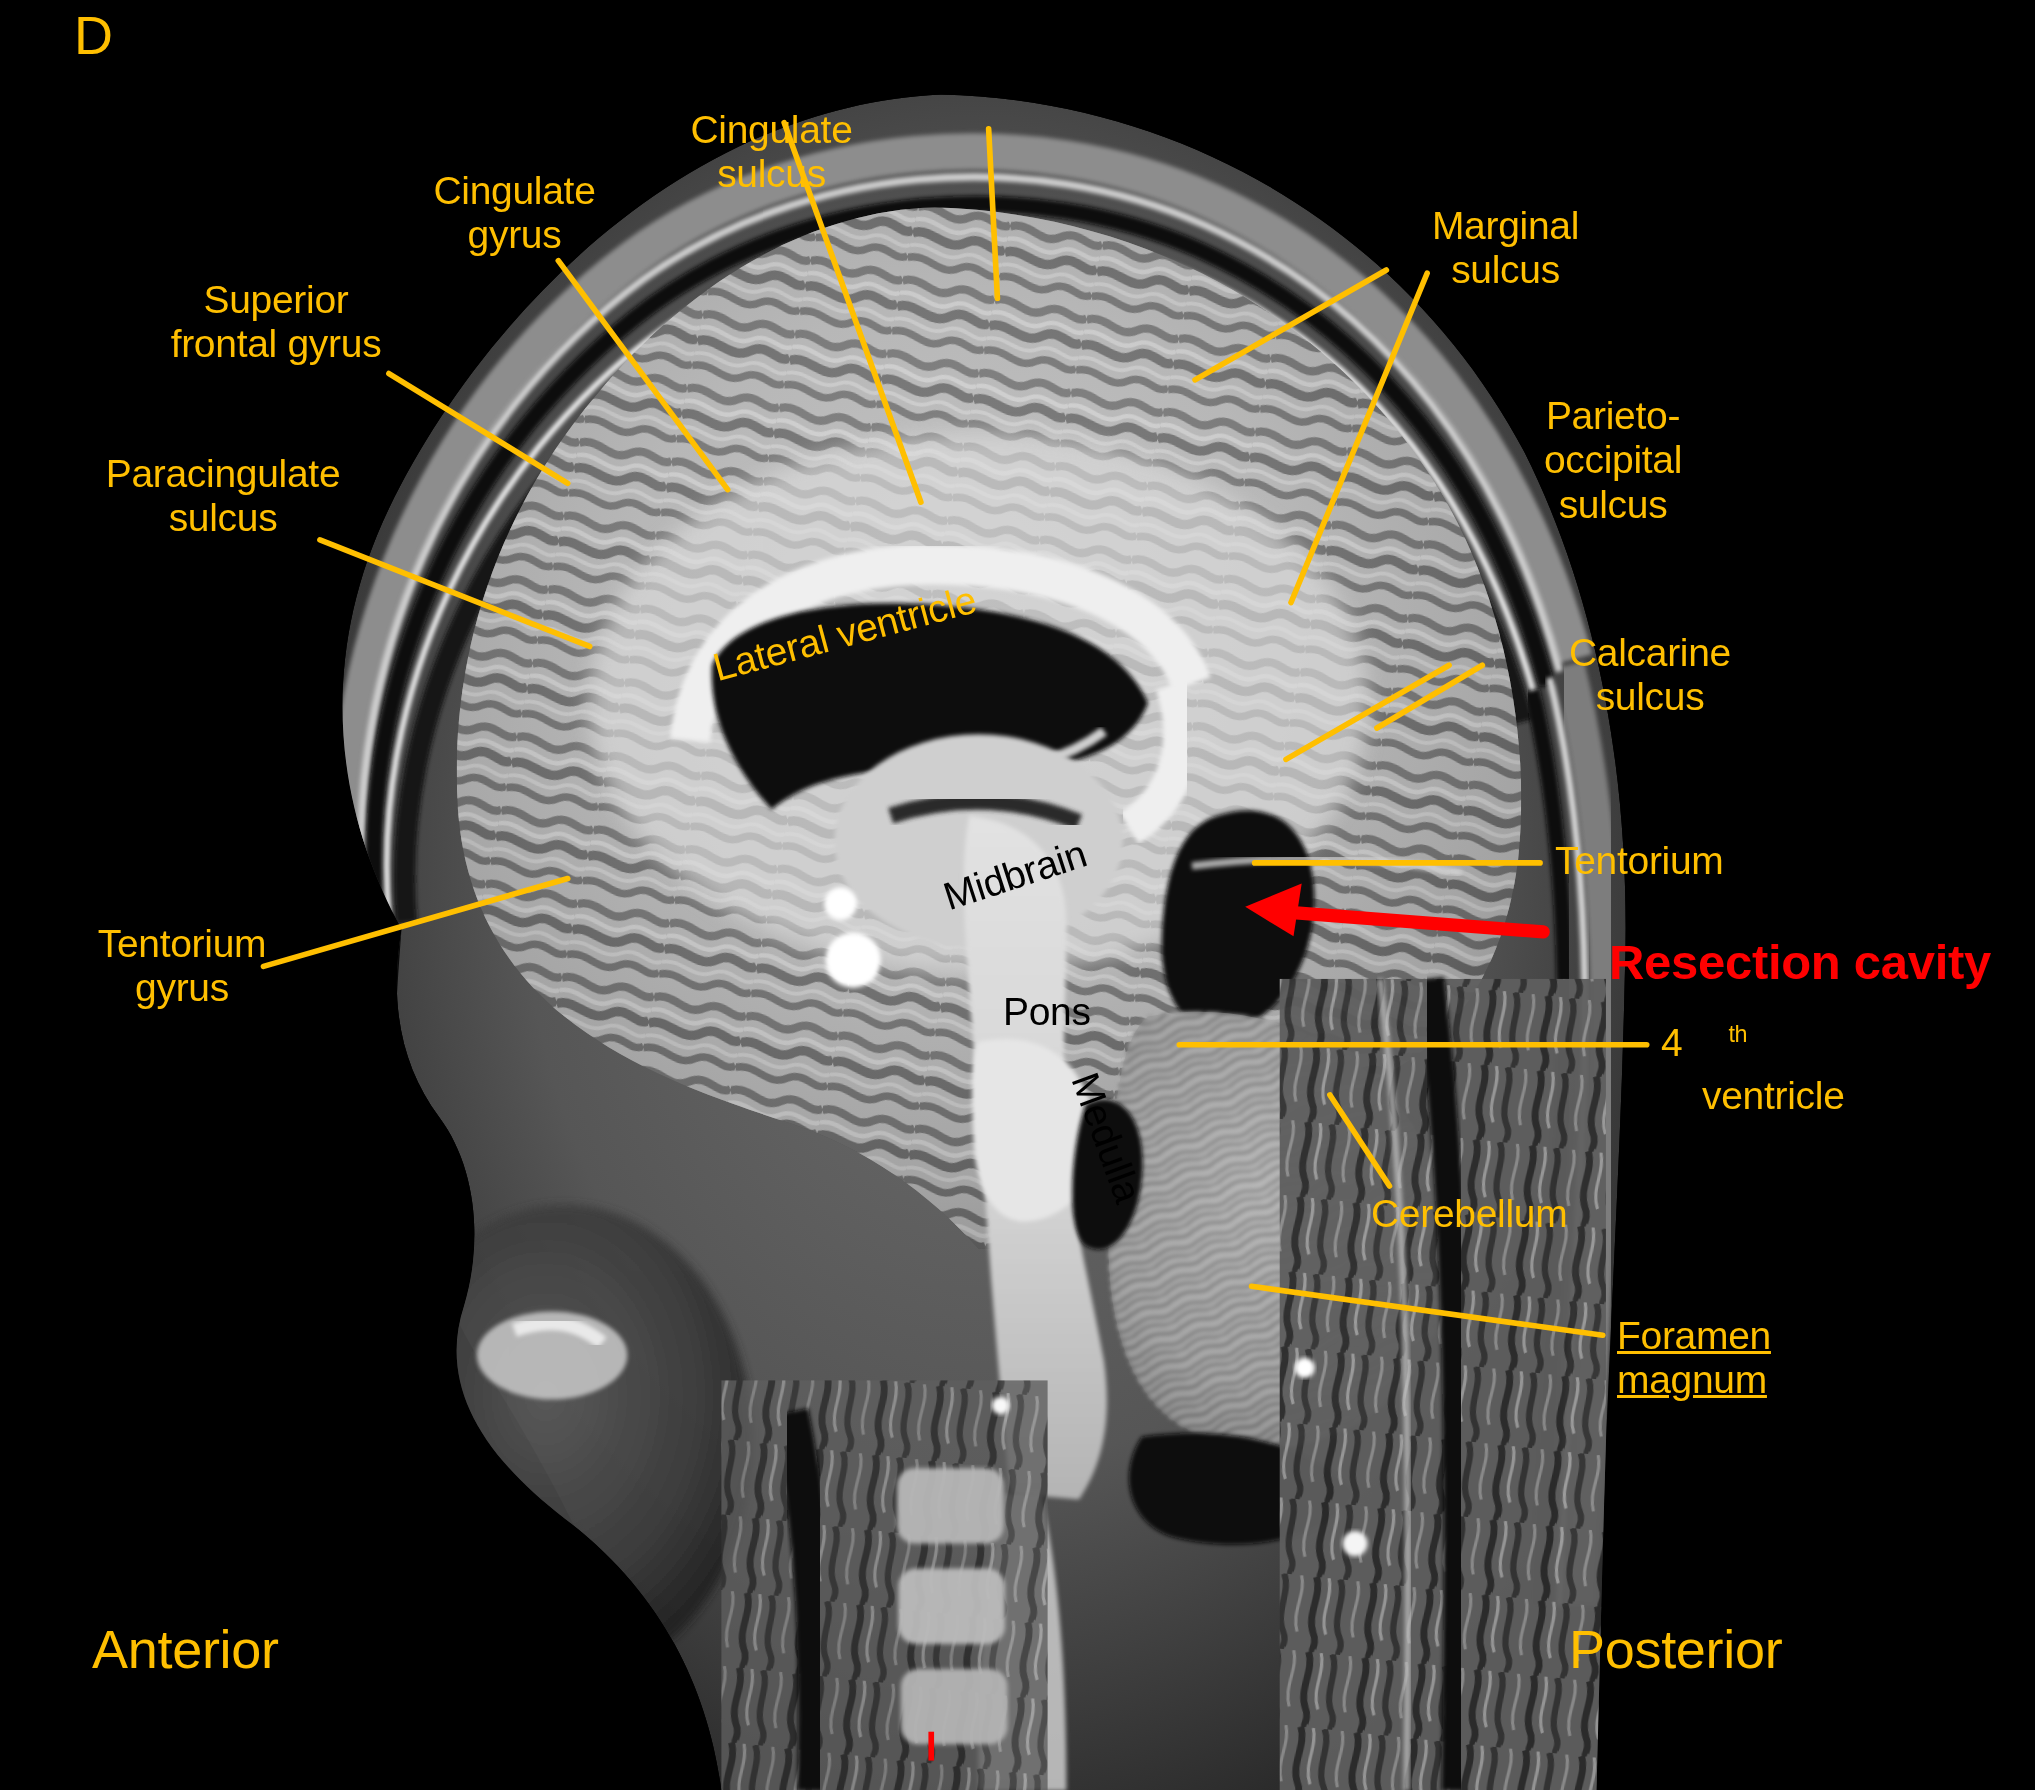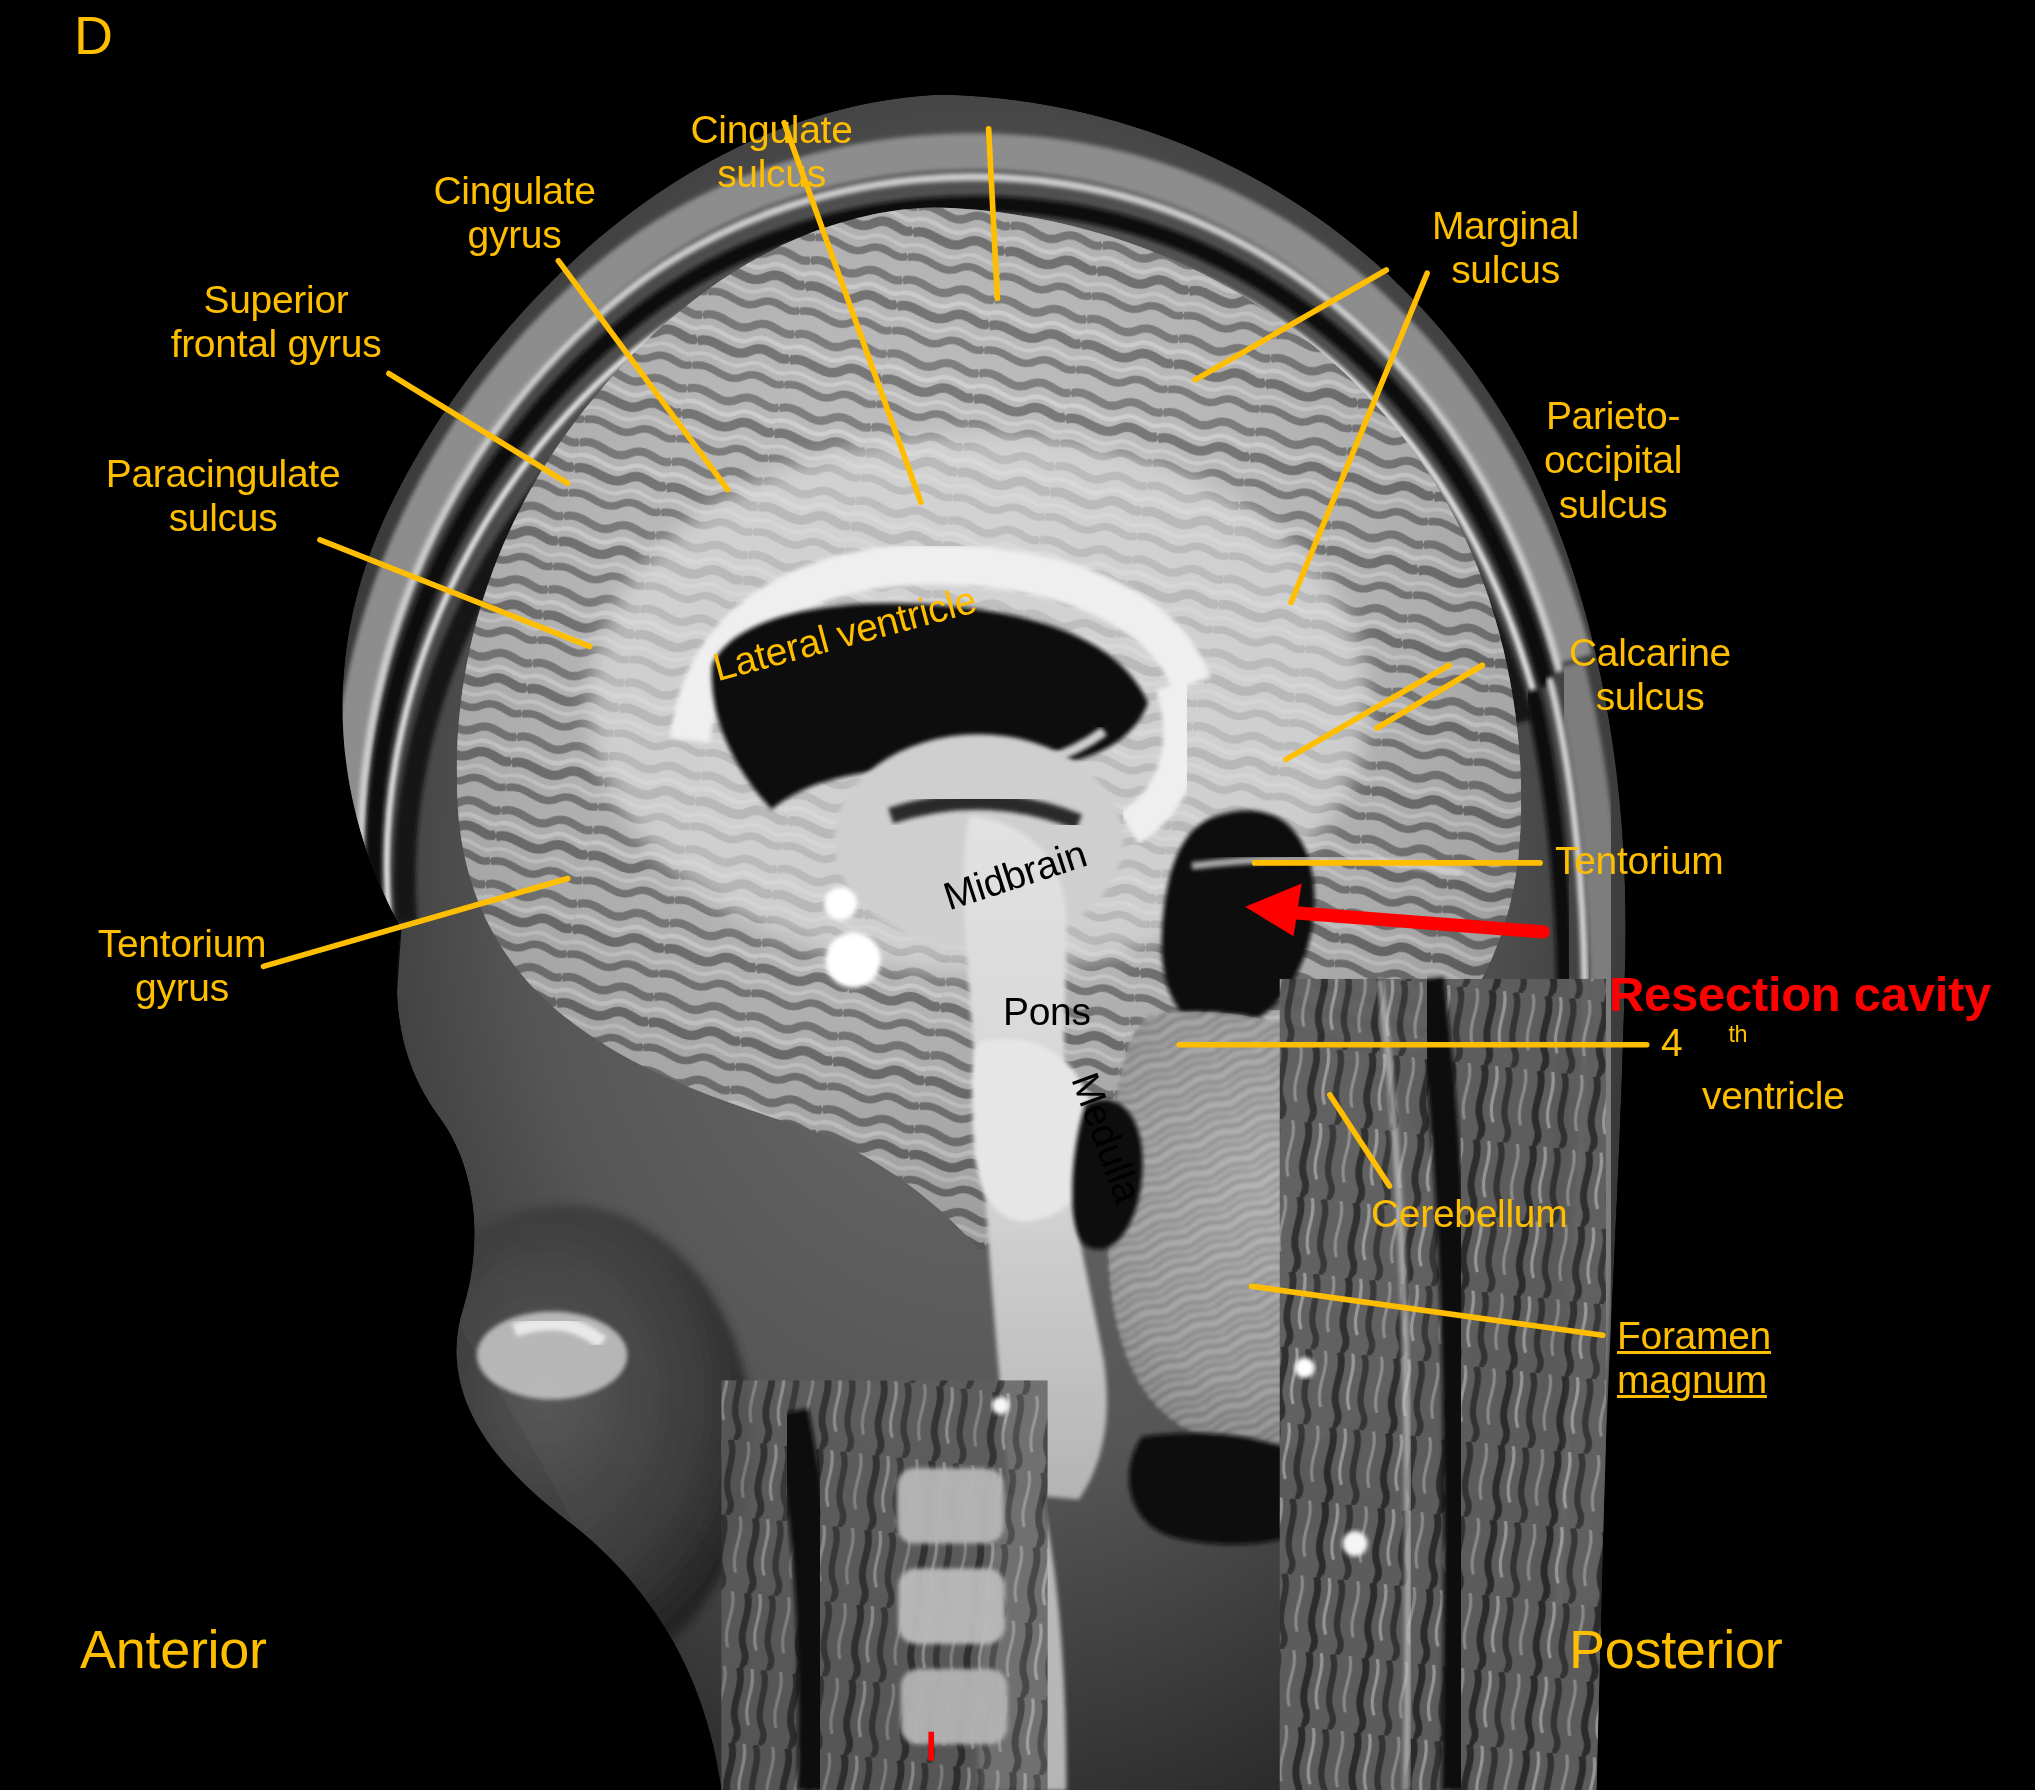--- a/index.html
+++ b/index.html
@@ -334,37 +334,37 @@
 
   <div class="lbl c big" style="left:1500px; top:394px; width:226px;">Parieto-
 occipital
 sulcus</div>
 
   <div class="lbl c big" style="left:1531px; top:631px; width:238px;">Calcarine
 sulcus</div>
 
   <div class="lbl l big" style="left:1555px; top:839px;">Tentorium</div>
 
-  <div class="lbl l huge red" style="left:1609px; top:935px;margin-top:32px;">Resection cavity</div>
+  <div class="lbl l huge red" style="left:1609px; top:935px;">Resection cavity</div>
 
   <div class="lbl l big" style="left:1661px; top:1021px;"><span>4</span><span class="sup">th</span>
   </div>
   <div class="lbl l big" style="left:1688px; top:1074px;margin-left:14px;">ventricle</div>
 
   <div class="lbl l big" style="left:1371px; top:1192px;">Cerebellum</div>
 
   <div class="lbl l big" style="left:1617px; top:1314px;text-decoration:underline;">Foramen
 magnum</div>
 
   <div class="lbl l big rot-lv" style="left:720px; top:646px;">Lateral ventricle</div>
 
   <div class="lbl l big black rot-mb" style="left:952px; top:875px;">Midbrain</div>
 
   <div class="lbl l big black" style="left:1003px; top:990px;">Pons</div>
 
   <div class="lbl l big black rot-med" style="left:1104px; top:1067px;">Medulla</div>
 
-  <div class="lbl l panel" style="left:80px; top:1619px;">Anterior</div>
+  <div class="lbl l panel" style="left:92px; top:1619px;">Anterior</div>
 
   <div class="lbl l panel" style="left:1569px; top:1619px;">Posterior</div>
 
 </div>
 
 
 </body></html>

